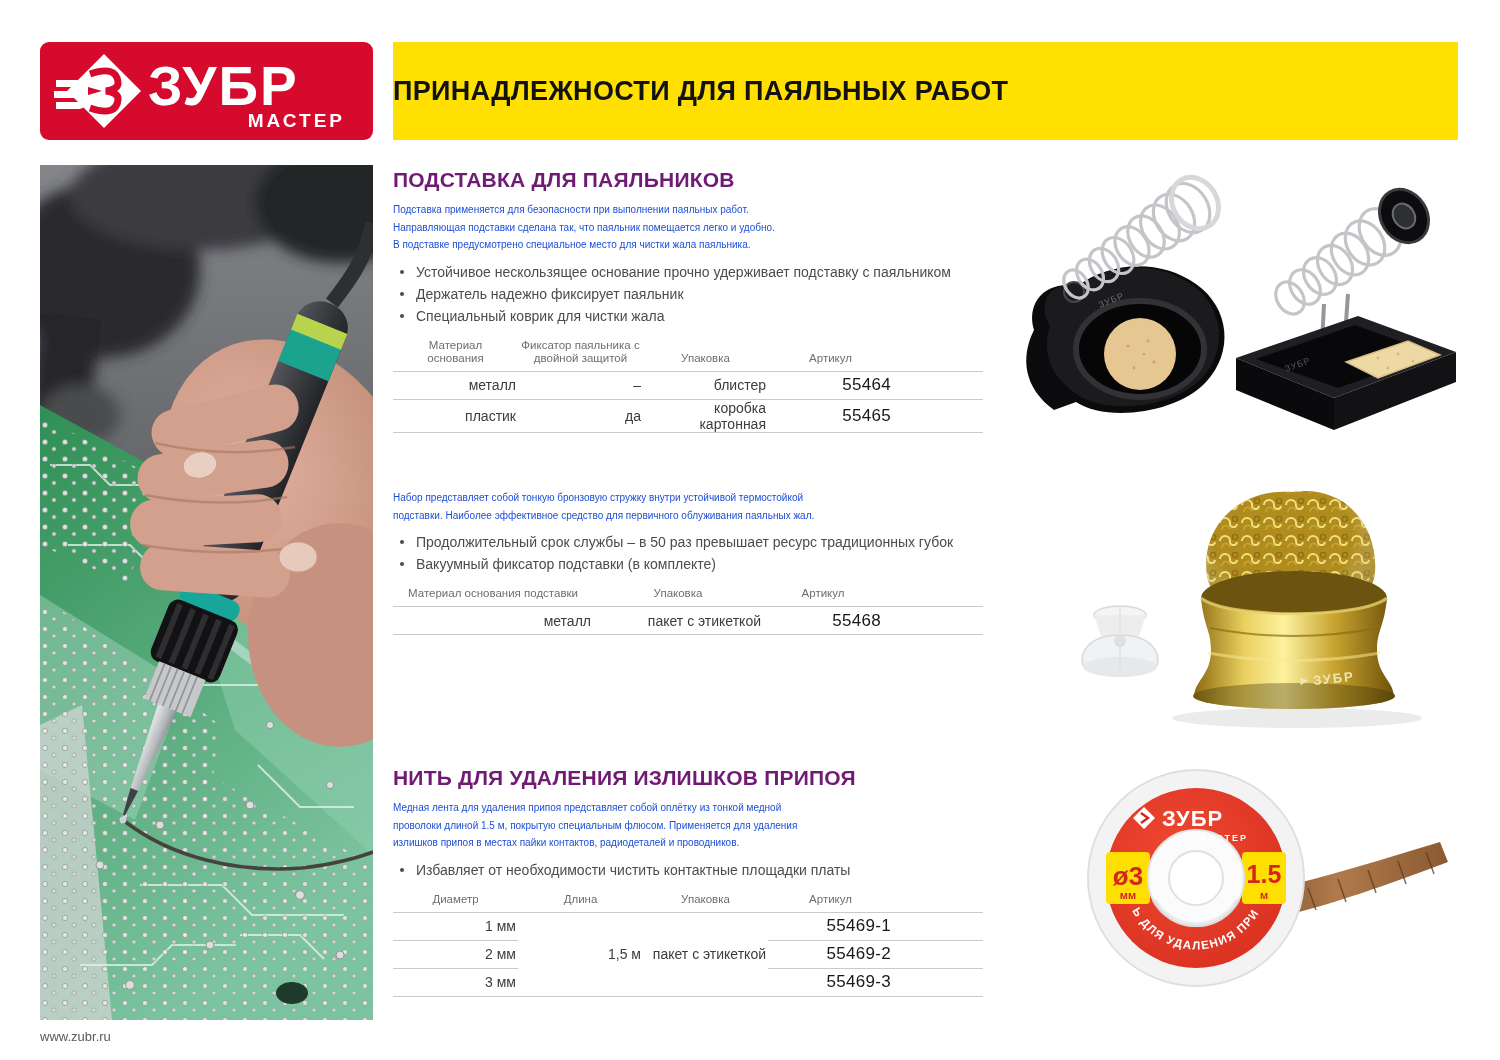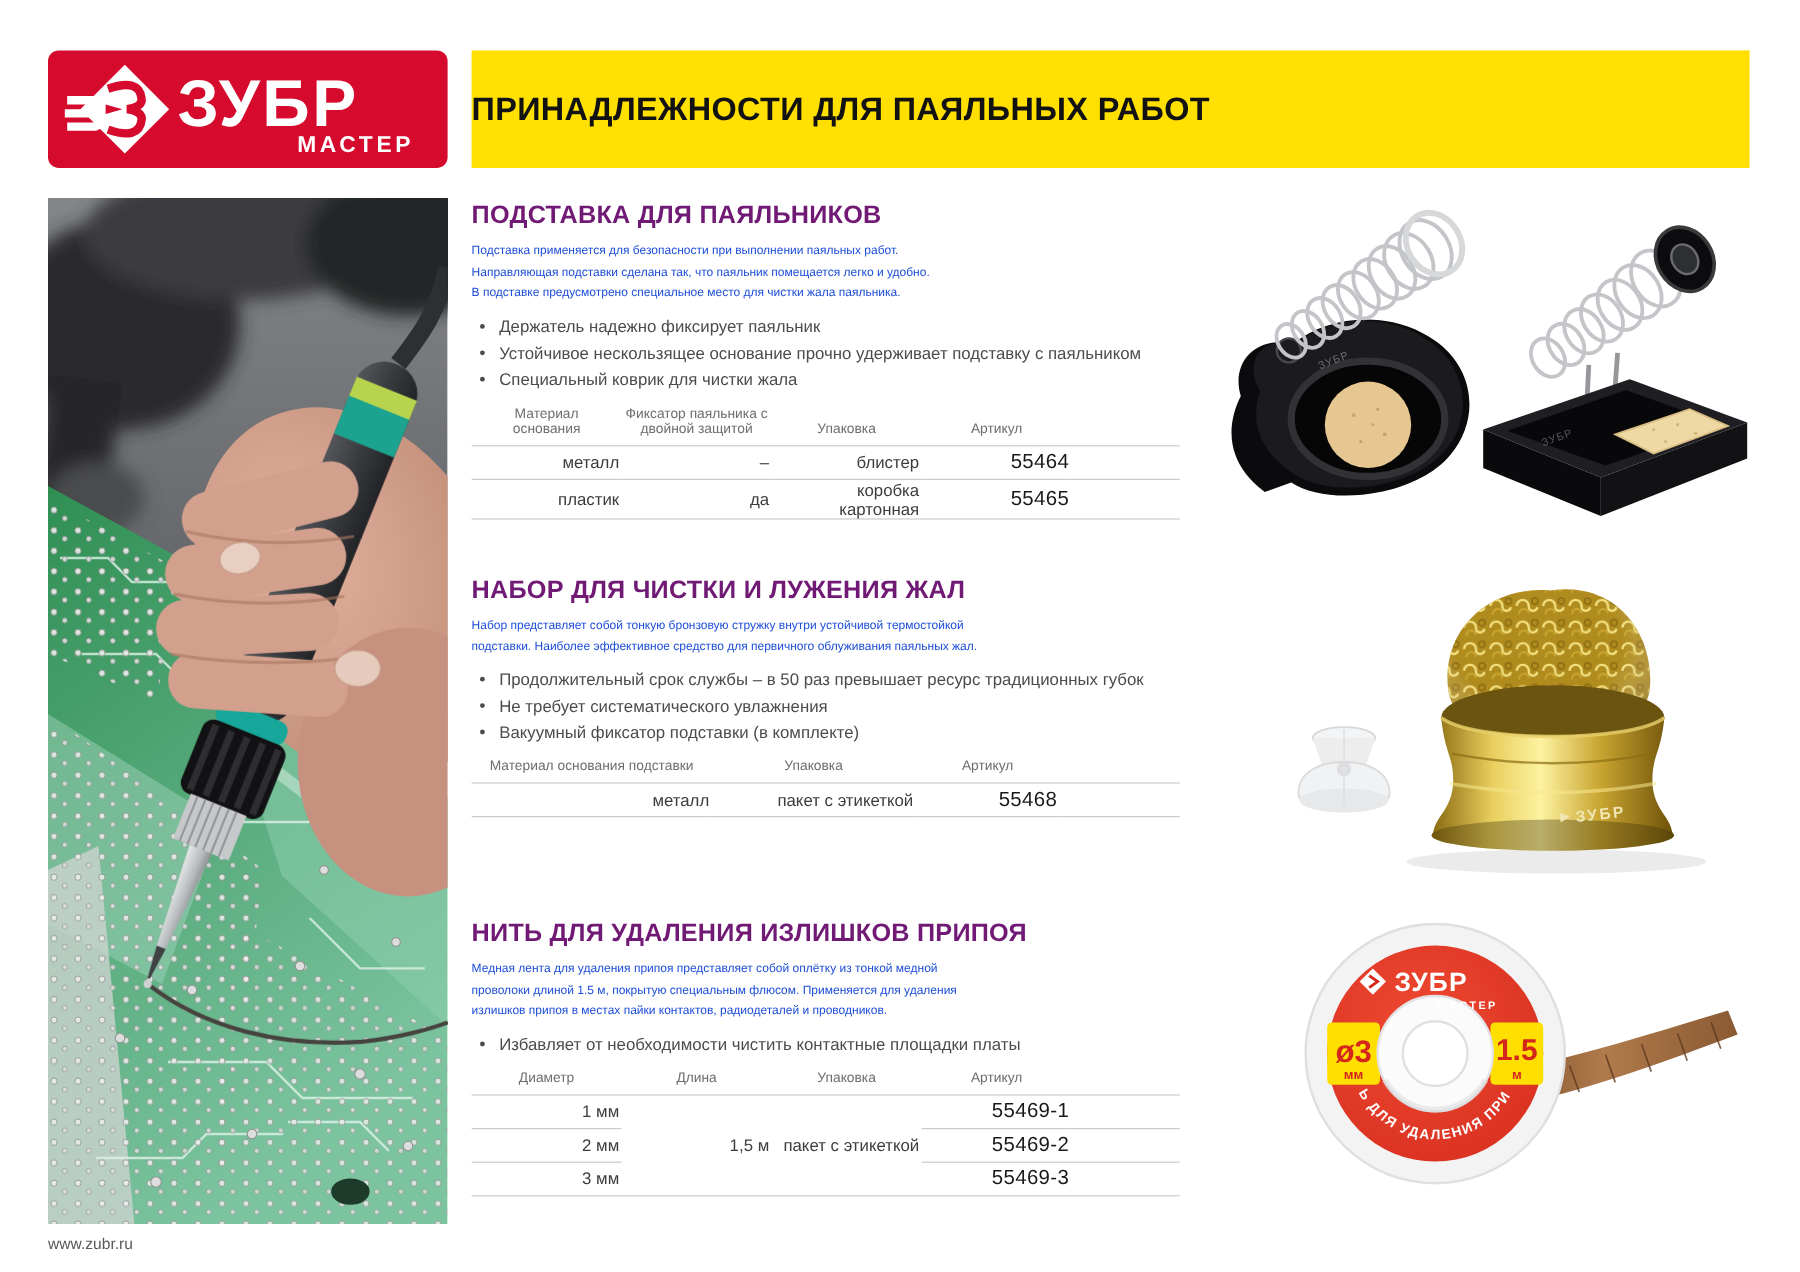--- a/index.html
+++ b/index.html
@@ -193,25 +193,25 @@
 </div>
 
 <div class="section" id="s1">
   <div class="sec-title">ПОДСТАВКА ДЛЯ ПАЯЛЬНИКОВ</div>
   <div class="sec-desc">Подставка применяется для безопасности при выполнении паяльных работ.
 Направляющая подставки сделана так, что паяльник помещается легко и удобно.
 В подставке предусмотрено специальное место для чистки жала паяльника.</div>
   <div class="bullets">
     <div class="bullet">
         <span class="dot"></span>
-        <span>Держатель надежно фиксирует паяльник</span>
+        <span>Устойчивое нескользящее основание прочно удерживает подставку с паяльником</span>
       </div>
     <div class="bullet">
         <span class="dot"></span>
-        <span>Устойчивое нескользящее основание прочно удерживает подставку с паяльником</span>
+        <span>Держатель надежно фиксирует паяльник</span>
       </div>
     <div class="bullet">
         <span class="dot"></span>
         <span>Специальный коврик для чистки жала</span>
       </div>
   </div>
   <table class="t-full">
     <colgroup>
         <col style="width:125px">
         <col style="width:125px">
@@ -243,31 +243,26 @@
         <td>да</td>
         <td>коробка картонная</td>
         <td class="art">55465</td>
         <td></td>
       </tr>
     </tbody>
   </table>
 </div>
 
 <div class="section" id="s2">
-  <div class="sec-title">НАБОР ДЛЯ ЧИСТКИ И ЛУЖЕНИЯ ЖАЛ</div>
   <div class="sec-desc">Набор представляет собой тонкую бронзовую стружку внутри устойчивой термостойкой
 подставки. Наиболее эффективное средство для первичного облуживания паяльных жал.</div>
   <div class="bullets">
     <div class="bullet">
         <span class="dot"></span>
         <span>Продолжительный срок службы – в 50 раз превышает ресурс традиционных губок</span>
-      </div>
-    <div class="bullet">
-        <span class="dot"></span>
-        <span>Не требует систематического увлажнения</span>
       </div>
     <div class="bullet">
         <span class="dot"></span>
         <span>Вакуумный фиксатор подставки (в комплекте)</span>
       </div>
   </div>
   <table class="t-full">
     <colgroup>
         <col style="width:200px">
         <col style="width:170px">

